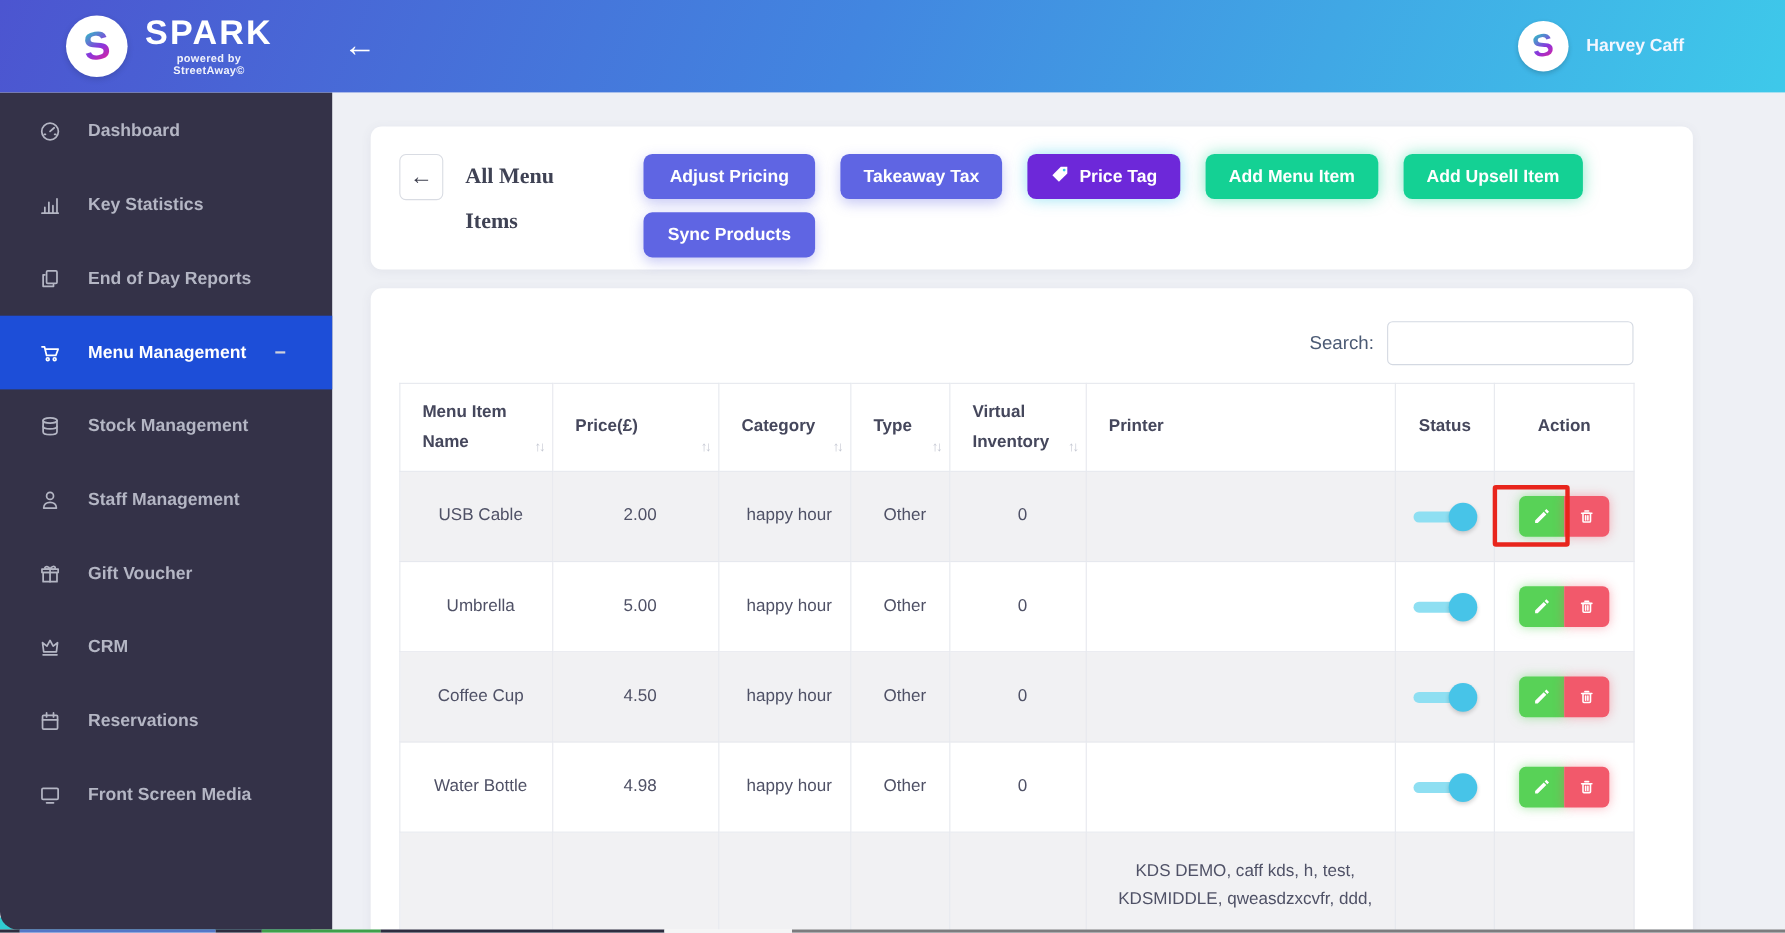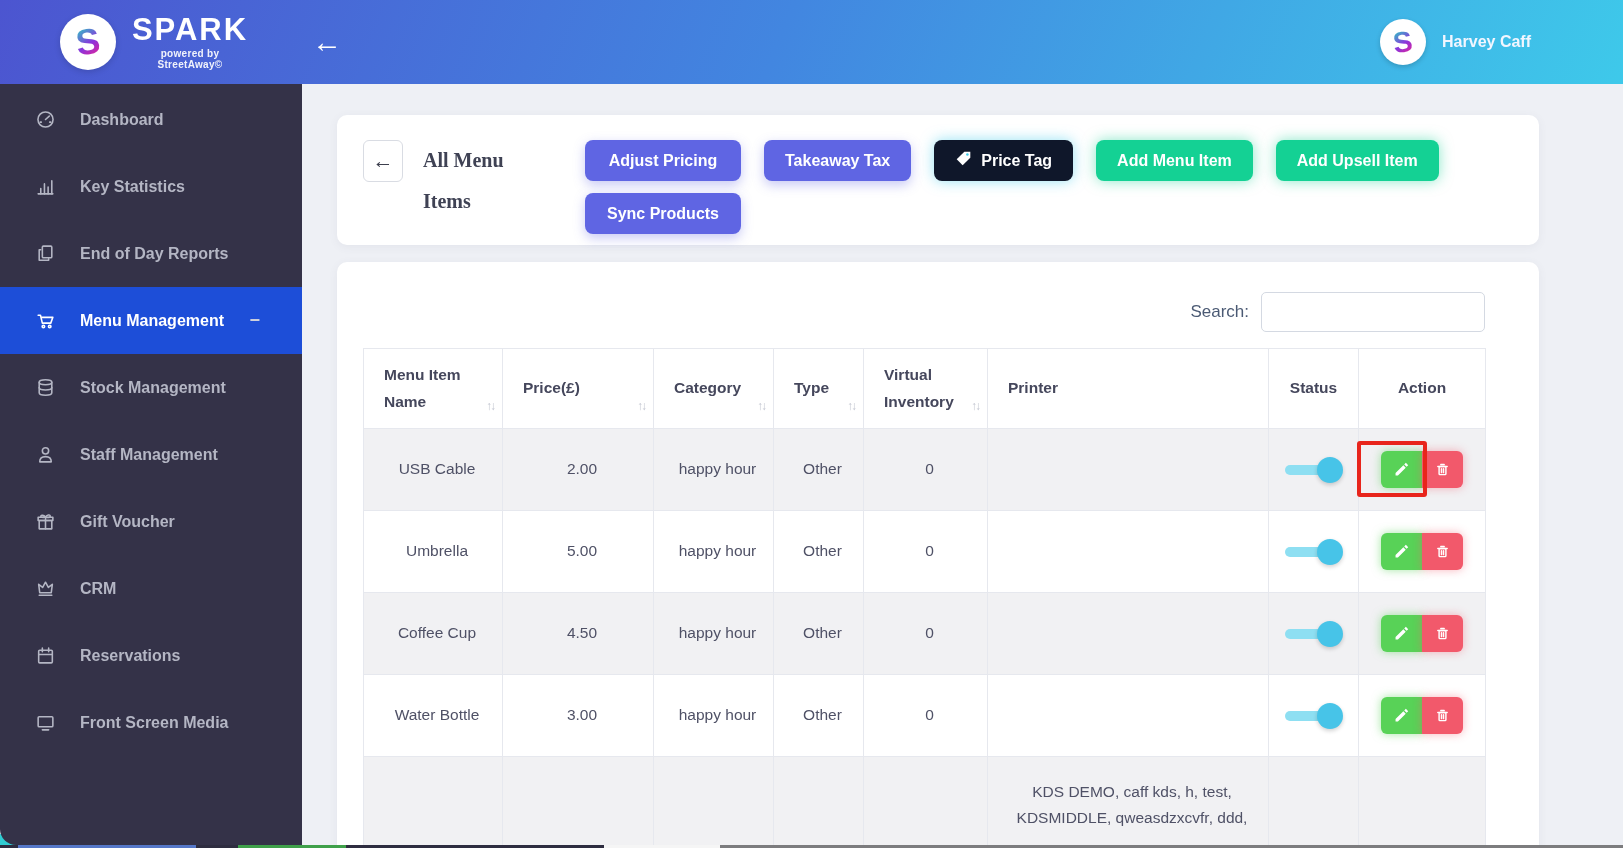--- a/index.html
+++ b/index.html
@@ -44,21 +44,21 @@
   .main { position:absolute; left:302px; top:84px; width:1321px; height:761px; overflow:hidden; z-index:1; }
   .card { background:#fff; border-radius:10px; box-shadow:0 2px 10px rgba(80,90,120,.07); }
   .card-top { position:absolute; left:35px; top:31px; width:1202px; height:130px;
     display:flex; align-items:flex-start; padding:25px 28px 0 26px; }
   .back-btn { width:40px; height:42px; background:#fff; border:1px solid #d9dce3; border-radius:6px;
     font-size:21px; color:#3d3f4e; display:flex; align-items:center; justify-content:center; cursor:pointer; }
   .page-title { width:122px; margin-left:20px; font-size:20px; font-weight:700; color:#3f4254; line-height:41px;font-family:Liberation Serif, serif; }
   .btn { border:none; cursor:pointer; color:#fff; font-weight:600; font-size:16px;
     border-radius:8px; height:41px; padding:0 21px; font-family:inherit; white-space:nowrap; }
   .btn-indigo { background:#5f65e3; box-shadow:0 4px 12px rgba(95,101,227,.35); }
-  .btn-cyan { background:#0f172a; box-shadow:0 0 14px rgba(62,203,233,.55); display:flex; align-items:center; gap:9px; }
+  .btn-cyan { background:#6d28d9; box-shadow:0 0 14px rgba(62,203,233,.55); display:flex; align-items:center; gap:9px; }
   .btn-green { background:#14d194; box-shadow:0 0 14px rgba(20,209,148,.5); }
   .btn-stack { display:flex; flex-direction:column; gap:12px; margin-left:40px; }
   .btn-stack .btn { width:156px; }
   .gap { margin-left:23px; }
 
   .card-table { position:absolute; left:35px; top:178px; width:1202px; height:690px; padding:30px 28px 0 26px; }
   .search-row { display:flex; justify-content:flex-end; align-items:center; gap:12px; margin-bottom:16px; padding-right:26px; }
   .search-label { font-size:17px; color:#4b5a74; }
   .search-input { width:224px; height:40px; border:1px solid #d4d9e2; border-radius:5px; padding:0 10px;
     font-size:15px; font-family:inherit; color:#333; outline:none; }
@@ -372,21 +372,21 @@
                     <rect x="6" y="6.5" width="8" height="9.5" rx="1"></rect>
                     <path d="M4.5 6.5h11M8 4.2h4M8.8 9.2v4.5M11.2 9.2v4.5"></path>
                   </svg>
               </button>
             </div>
           </td>
         </tr>
 
         <tr>
           <td>Water Bottle</td>
-          <td>3.00</td>
+          <td>4.98</td>
           <td>happy hour</td>
           <td>Other</td>
           <td>0</td>
           <td></td>
           <td class="c-status">
               <div class="toggle">
                 <div class="track"></div>
                 <div class="knob"></div>
               </div>
             </td>

